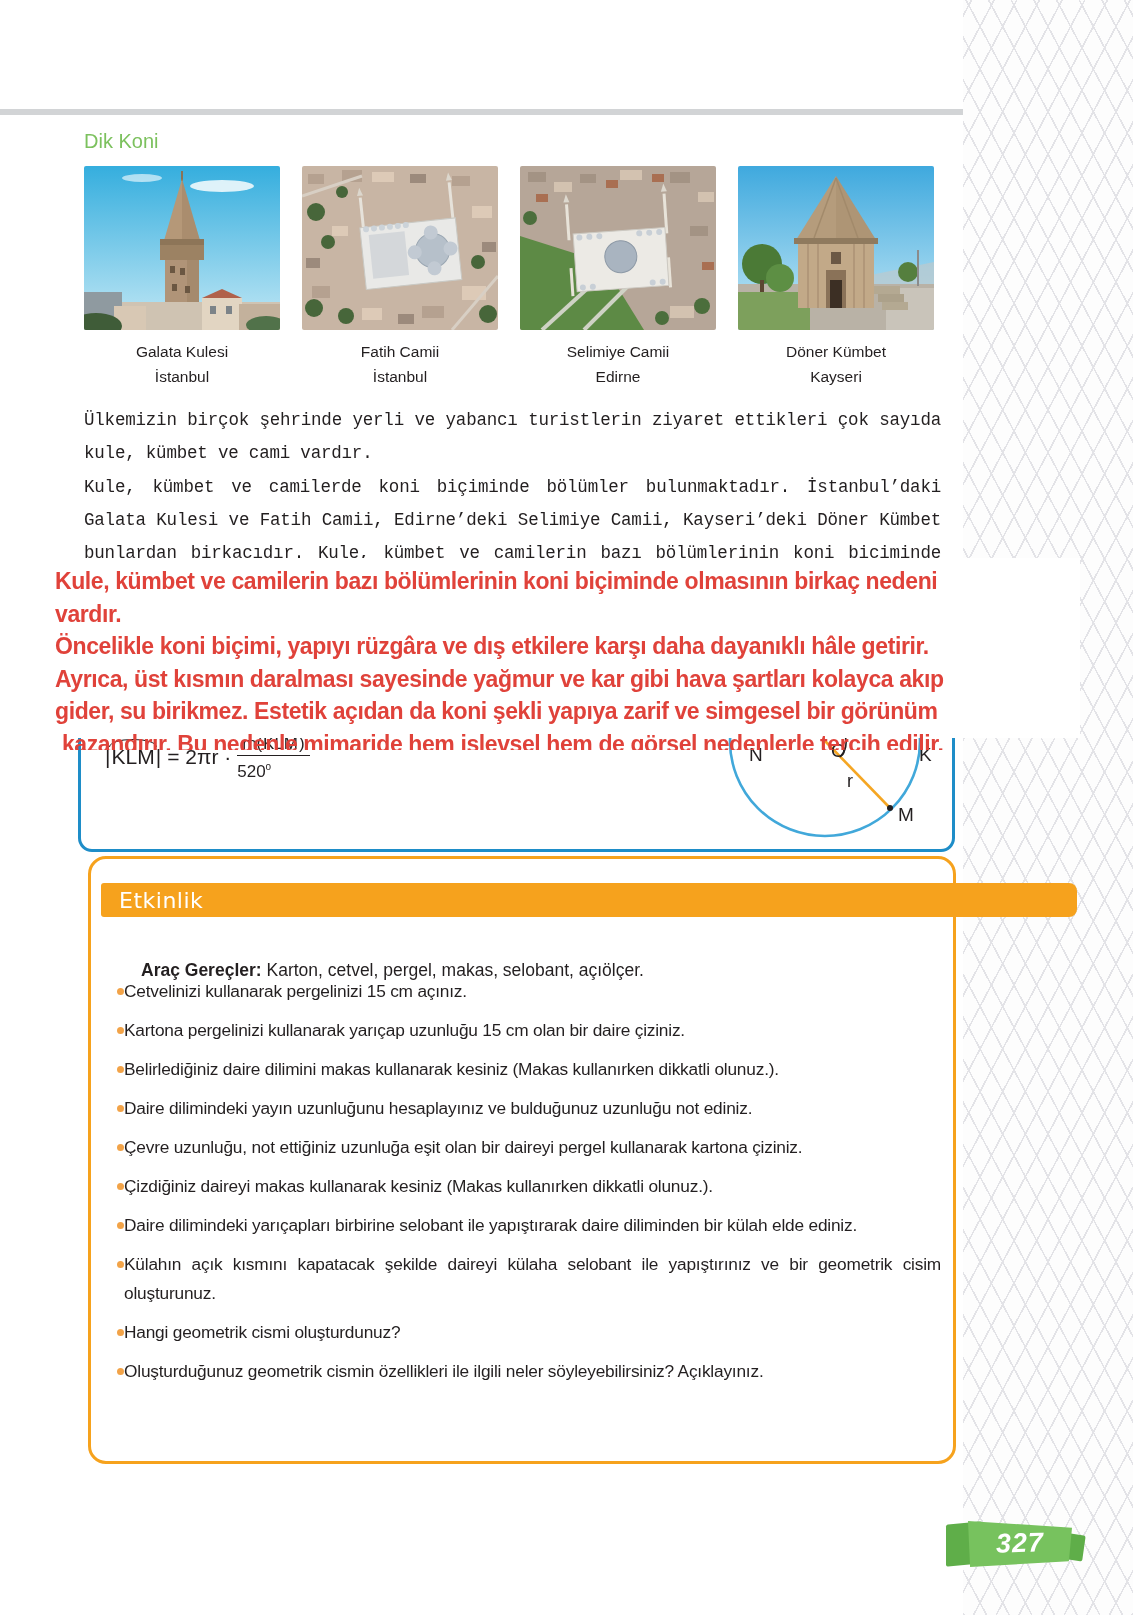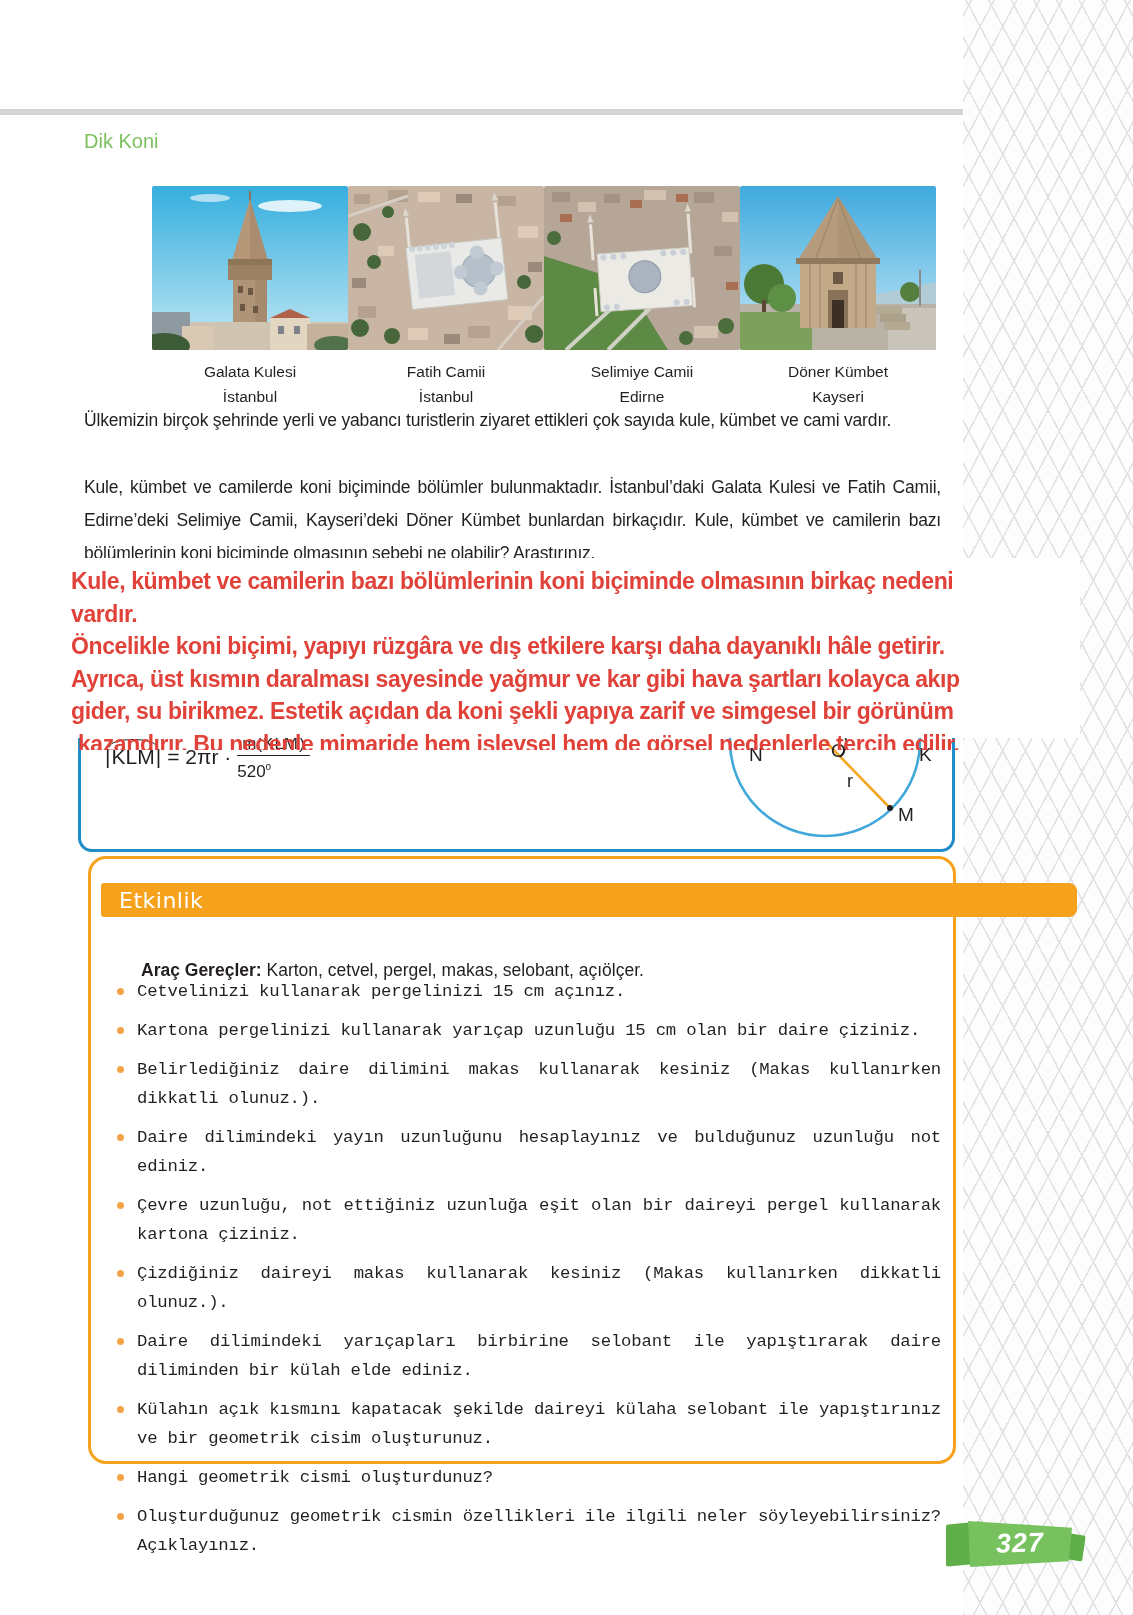--- a/index.html
+++ b/index.html
@@ -14,29 +14,29 @@
       repeating-linear-gradient(62deg,#e3e3e7 0 1.6px,transparent 1.6px 20px),
       repeating-linear-gradient(-62deg,#e3e3e7 0 1.6px,transparent 1.6px 20px);
     background-color:#fdfdfd;
   }
   .tophead-bar{position:absolute;left:0;top:109px;width:963px;height:6px;background:#d2d4d6;}
   .section-title{
     position:absolute;left:84px;top:130px;margin:0;font-size:20px;font-weight:normal;
     color:#7cc15e;letter-spacing:0;
   }
   
-  .gallery{position:absolute;left:84px;top:186px;width:852px;display:flex;justify-content:flex-end;}
+  .gallery{position:absolute;left:84px;top:166px;width:852px;display:flex;gap:22px;}
   .photo-card{margin:0;width:196px;}
   .photo-card svg{display:block;width:196px;height:164px;border-radius:2px;}
   .photo-card figcaption{margin-top:9px;text-align:center;font-size:15.5px;line-height:25px;color:#231f20;}
   .photo-card figcaption span{display:block;}
   
   .body-text{
     position:absolute;left:84px;width:857px;margin:0;font-size:17.5px;line-height:33px;
-    letter-spacing:-0.2px;text-align:justify;color:#231f20;
+    letter-spacing:-0.2px;text-align:justify;color:#231f20;font-family:Liberation Mono, monospace;
   }
   .para-1{top:404px;}
   .para-2{top:471px;}
   
   .formula-box{
     position:absolute;left:78px;top:704px;width:877px;height:148px;z-index:1;
     background:#fff;border:3px solid #1e8dc8;border-radius:14px;box-sizing:border-box;
   }
   .formula{position:absolute;left:24px;top:26px;display:flex;align-items:center;gap:6px;font-size:21px;color:#231f20;}
   .f-bar{font-weight:400;}
@@ -46,41 +46,41 @@
     border:1.6px solid #231f20;border-bottom:none;border-radius:100% 100% 0 0 / 200% 200% 0 0;
   }
   .frac{display:inline-block;font-size:17px;line-height:18px;}
   .frac .num{display:block;border-bottom:1.7px solid #231f20;padding:2px 5px 2px;}
   .frac .den{display:block;padding-top:2px;}
   .frac sup{font-size:10px;}
   .circle-diagram{position:absolute;left:622px;top:-96px;width:250px;height:232px;overflow:visible;}
   
   .ann-mask{position:absolute;left:50px;top:558px;width:1030px;height:180px;background:#ffffff;z-index:5;}
   .annotation{
-    position:absolute;left:71px;top:565px;z-index:6;color:#e0423a;font-weight:bold;
+    position:absolute;left:55px;top:565px;z-index:6;color:#e0423a;font-weight:bold;
     font-size:23px;line-height:32.6px;letter-spacing:-0.4px;white-space:nowrap;
   }
   .ann-clip{height:22px;overflow:hidden;text-align:right;}
   
   .activity-border{
     position:absolute;left:88px;top:856px;width:868px;height:608px;z-index:2;
     border:3px solid #f6a21d;border-radius:18px;box-sizing:border-box;background:transparent;
   }
   .activity-bar{
     position:absolute;left:101px;top:883px;width:976px;height:34px;z-index:3;
     background:#f6a21d;border-radius:3px 8px 8px 3px;display:flex;align-items:center;
   }
   .activity-bar span{
     color:#fff;font-size:22px;font-weight:500;padding-left:18px;
     font-family:"DejaVu Sans",sans-serif;letter-spacing:0.5px;
   }
   .materials{position:absolute;left:141px;top:938px;z-index:3;font-size:17.5px;line-height:28px;}
   .materials b{font-weight:bold;}
   .steps{position:absolute;left:117px;top:977px;width:824px;z-index:3;margin:0;padding:0;list-style:none;}
-  .steps li{display:flex;gap:13px;margin:0 0 10px 0;font-family:Liberation Mono, monospace;}
+  .steps li{display:flex;margin:0 0 10px 0;}
   .steps .dot{flex:0 0 auto;width:7px;height:7px;border-radius:50%;background:#f2a348;margin-top:11px;}
   .steps .step-text{font-size:17.3px;line-height:29px;letter-spacing:-0.2px;text-align:justify;color:#231f20;}
   
   .ribbon{position:absolute;left:946px;top:1516px;width:152px;height:58px;z-index:4;}
   .rb-left{position:absolute;left:0;top:7px;width:36px;height:42px;background:#5fae49;transform:skewY(-5deg);border-radius:2px;}
   .rb-right{position:absolute;left:116px;top:18px;width:22px;height:26px;background:#5fae49;transform:rotate(8deg);border-radius:2px;}
   .rb-main{
     position:absolute;left:22px;top:3px;width:104px;height:48px;background:#77c25e;
     clip-path:polygon(0 4%,100% 18%,97% 88%,2% 100%);
     display:flex;align-items:center;justify-content:center;

